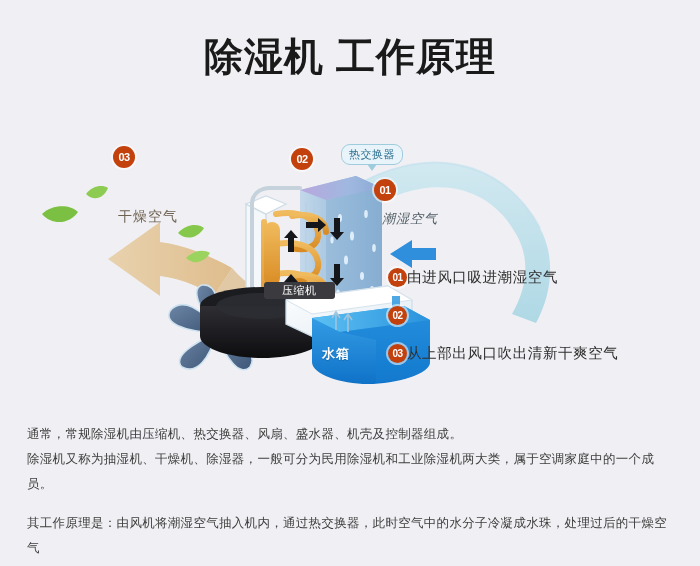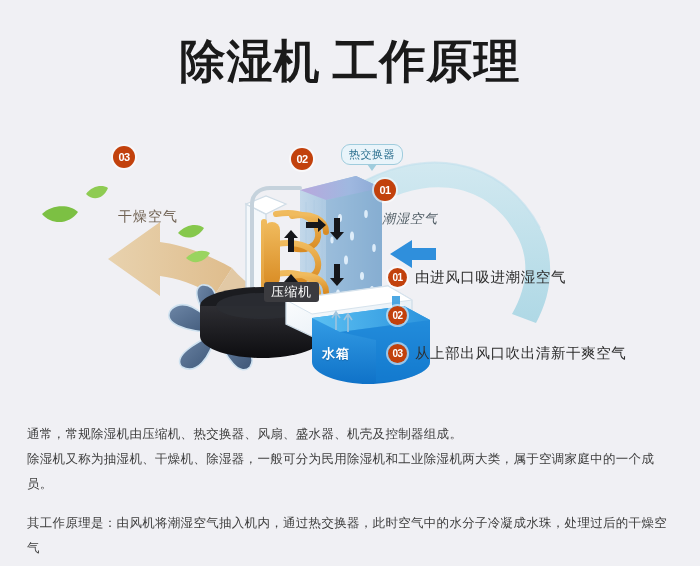--- a/index.html
+++ b/index.html
@@ -15,21 +15,21 @@
     position: relative;
   }
 
   
   .title {
     position: absolute;
     left: 0;
     top: 34px;
     width: 700px;
     text-align: center;
-    font-size: 46px;
+    font-size: 39px;
     font-weight: bold;
     color: #1a1a1a;
     letter-spacing: 1px;
     line-height: 1.18;
     white-space: nowrap;
   }
   .title .t-space { display: inline-block; width: 12px; }
 
   
   .stage {
@@ -103,25 +103,25 @@
     bottom: -7px;
     margin-left: -5px;
     width: 0; height: 0;
     border-left: 5px solid transparent;
     border-right: 5px solid transparent;
     border-top: 7px solid #9fccdd;
   }
   #label-compressor {
     left: 264px;
     top: 164px;
-    font-size: 13px;
+    font-size: 11px;
     color: #ffffff;
     background: #3b3b3f;
     border-radius: 3px;
-    padding: 1px 7px;
+    padding: 1px 18px;
     letter-spacing: 0.5px;
     text-align: right;
   }
   #label-water-tank {
     left: 322px;
     top: 227px;
     font-size: 13px;
     color: #ffffff;
     font-weight: bold;
     letter-spacing: 1px;
@@ -140,21 +140,21 @@
     align-items: center;
     height: 38px;
   }
   .step-row .badge {
     width: 19px;
     height: 19px;
     font-size: 10px;
     flex: 0 0 auto;
   }
   .step-text {
-    margin-left: 8px;
+    margin-left: 0;
     font-size: 14.5px;
     color: #2e2e2e;
     letter-spacing: 0.6px;
     white-space: nowrap;
   }
 
   
   .body-copy {
     position: absolute;
     left: 27px;

